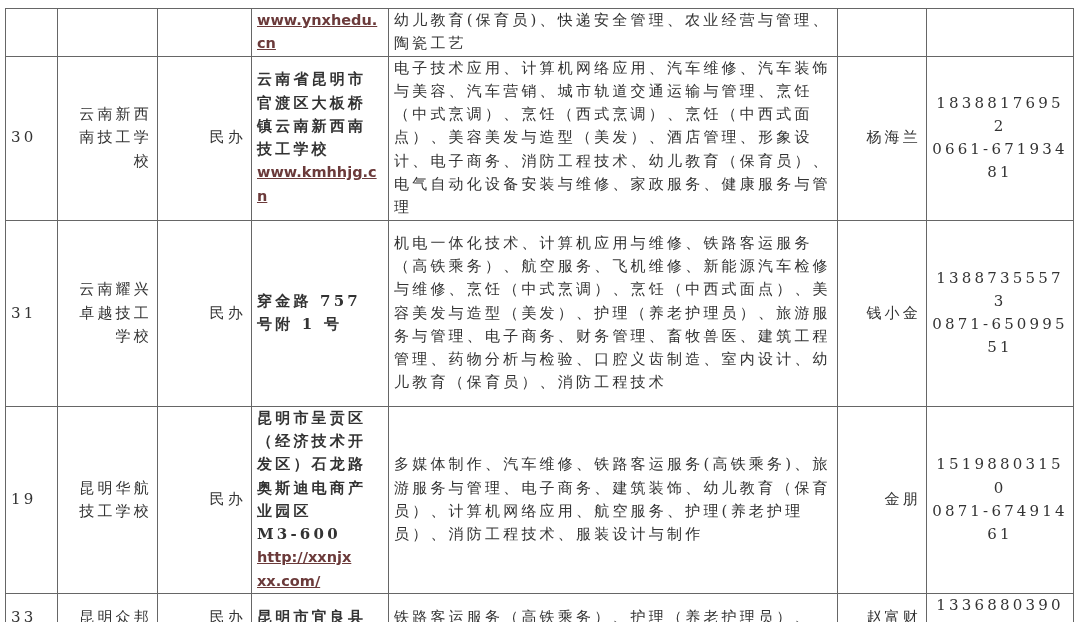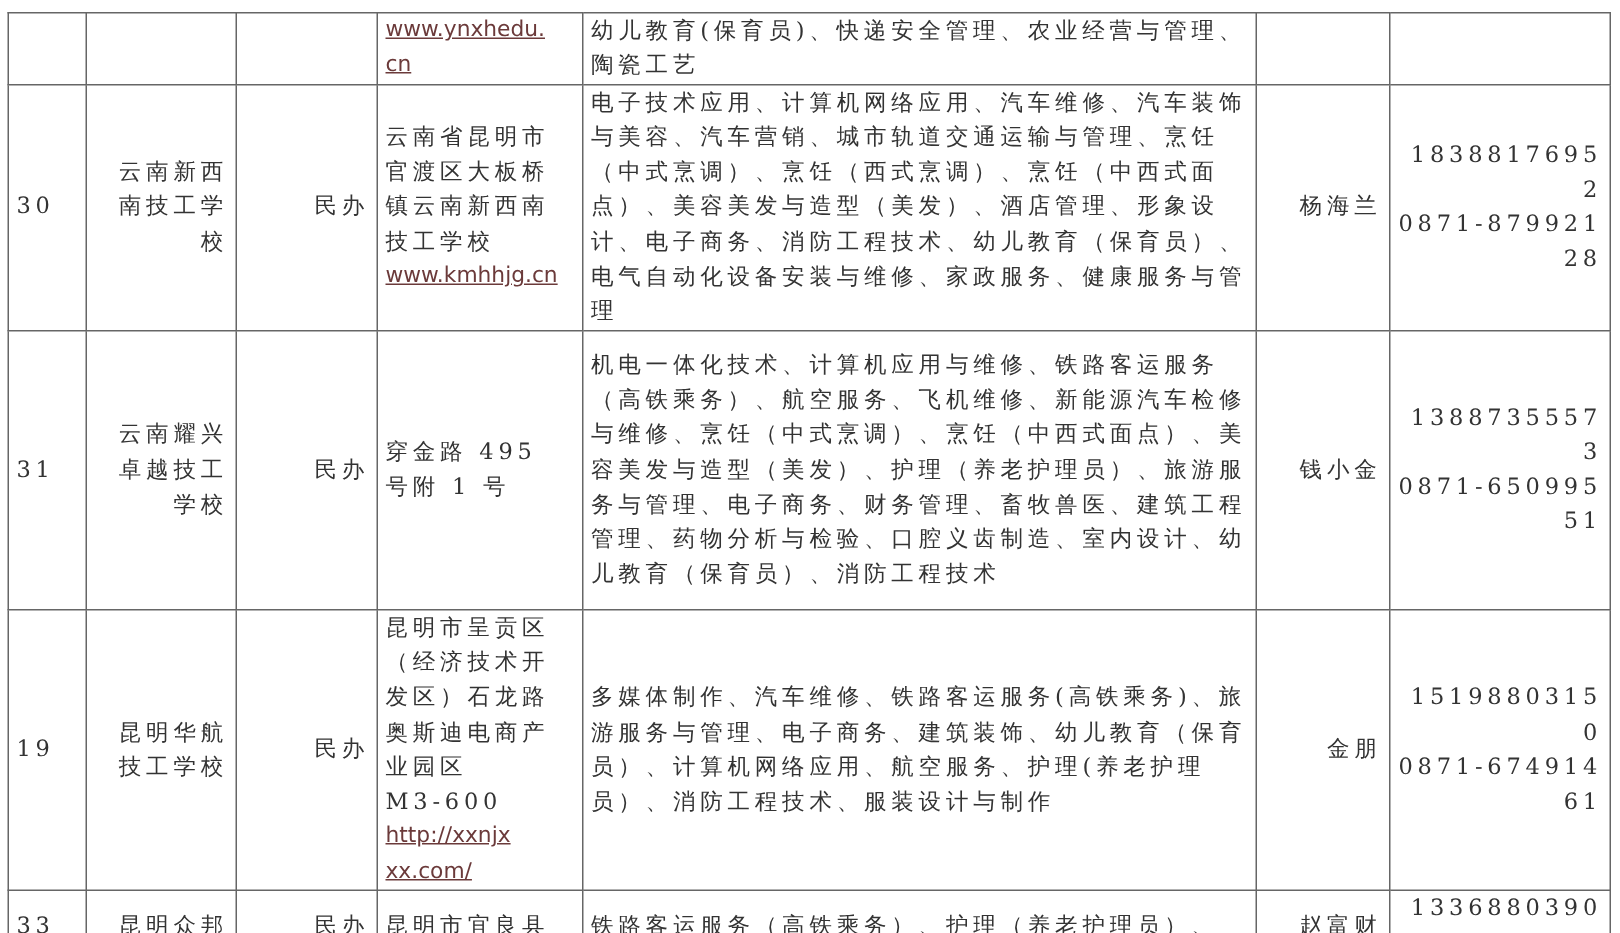--- a/index.html
+++ b/index.html
@@ -3,22 +3,22 @@
 <meta charset="utf-8">
 <style>
   html, body { margin:0; padding:0; background:#ffffff; }
   body { width:1080px; height:622px; overflow:hidden; position:relative;
          font-family:"DejaVu Serif", "Liberation Serif", serif; color:#333; }
   table.grid { position:absolute; left:5px; top:8px; border-collapse:collapse; table-layout:fixed; width:1068px; }
   table.grid td { border:1.5px solid #666; padding:0 5px; font-size:15px; line-height:23.3px;
                   vertical-align:middle; letter-spacing:3.2px; word-break:break-all; overflow:hidden; }
   td.c { text-align:right; }
   td.num { font-size:16px; letter-spacing:0; }
-  td.phone { text-align:right; font-size:16px; letter-spacing:0.5px;margin-top:20px; }
-  td.addr { letter-spacing:3.5px; }
+  td.phone { text-align:center; font-size:16px; letter-spacing:0.5px;margin-top:20px; }
+  td.addr { letter-spacing:3.5px;font-weight:bold; }
   td.majors { letter-spacing:3px; line-height:23.3px; padding:0 6px; }
   .link { color:#6b3a3a; text-decoration:underline; font-family:"DejaVu Sans", "Liberation Sans", sans-serif; letter-spacing:0; font-size:14.5px; }
   .line { display:block; }
   .r1 td { height:44px; vertical-align:top; }
   .r2 td { height:162px; }
   .r3 td { height:185px; }
   .r4 td { height:185px; }
   .r5 td { height:24px; line-height:22px; }
 </style>
 </head>
@@ -54,30 +54,30 @@
     <td class="c">云南新西南技工学校</td>
     <td class="c">民办</td>
     <td class="addr">
       <span class="line">云南省昆明市官渡区大板桥镇云南新西南技工学校</span>
       <span class="line link">www.kmhhjg.cn</span>
     </td>
     <td class="majors">电子技术应用、计算机网络应用、汽车维修、汽车装饰与美容、汽车营销、城市轨道交通运输与管理、烹饪（中式烹调）、烹饪（西式烹调）、烹饪（中西式面点）、美容美发与造型（美发）、酒店管理、形象设计、电子商务、消防工程技术、幼儿教育（保育员）、电气自动化设备安装与维修、家政服务、健康服务与管理</td>
     <td class="c">杨海兰</td>
     <td class="phone">
       <span class="line">18388176952</span>
-      <span class="line">0871-87992128</span>
+      <span class="line">0661-67193481</span>
     </td>
   </tr>
 
   <tr class="r3">
     <td class="num">31</td>
     <td class="c">云南耀兴卓越技工学校</td>
     <td class="c">民办</td>
     <td class="addr">
-      <span class="line">穿金路 495 号附 1 号</span>
+      <span class="line">穿金路 757 号附 1 号</span>
     </td>
     <td class="majors">机电一体化技术、计算机应用与维修、铁路客运服务（高铁乘务）、航空服务、飞机维修、新能源汽车检修与维修、烹饪（中式烹调）、烹饪（中西式面点）、美容美发与造型（美发）、护理（养老护理员）、旅游服务与管理、电子商务、财务管理、畜牧兽医、建筑工程管理、药物分析与检验、口腔义齿制造、室内设计、幼儿教育（保育员）、消防工程技术</td>
     <td class="c">钱小金</td>
     <td class="phone">
       <span class="line">13887355573</span>
       <span class="line">0871-65099551</span>
     </td>
   </tr>
 
   <tr class="r4">

